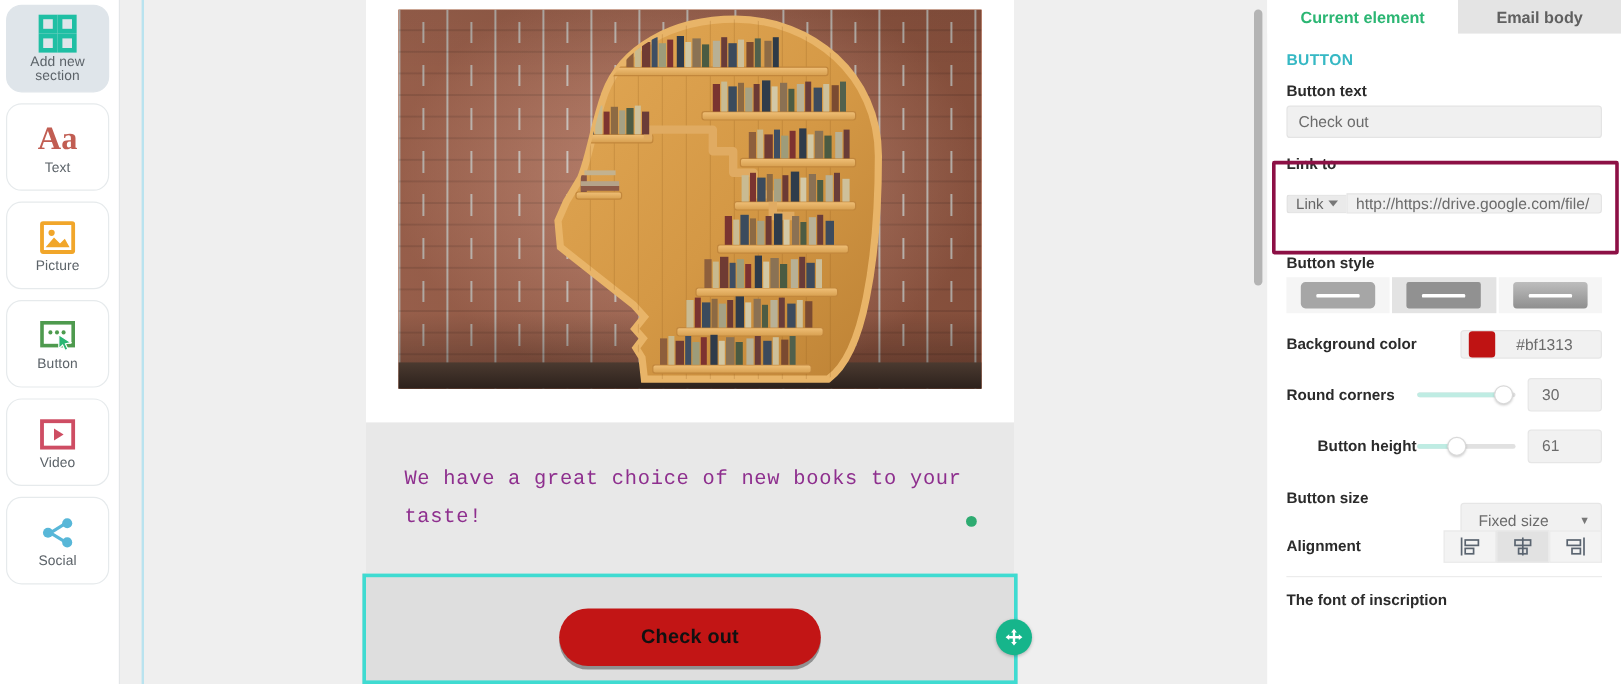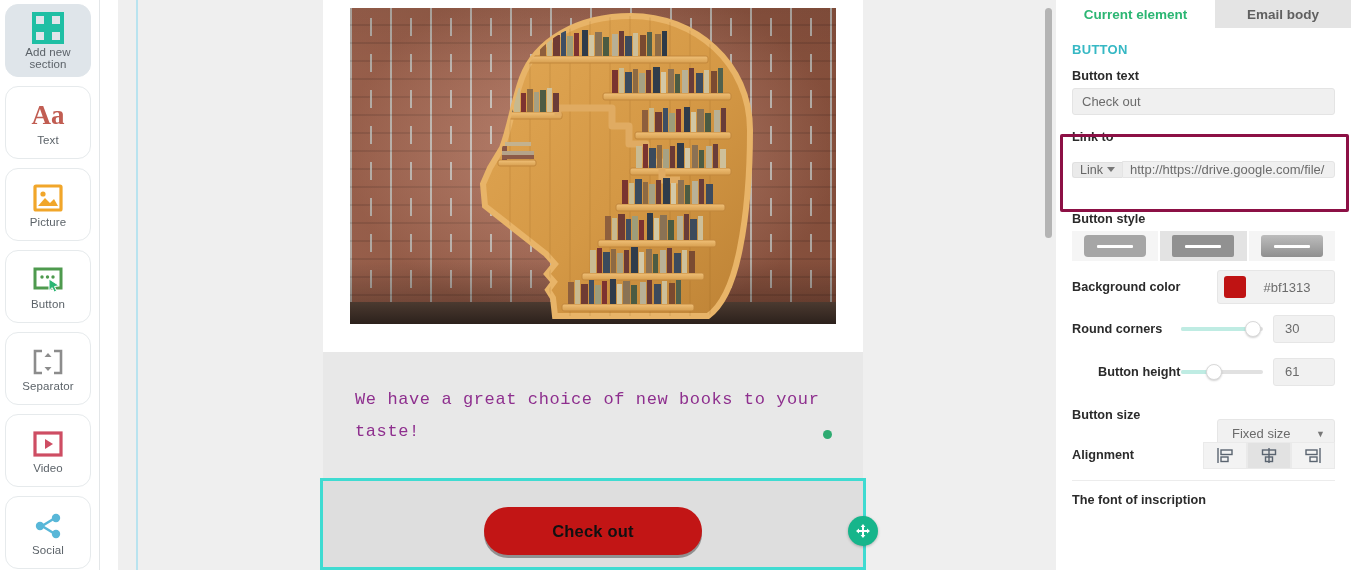--- a/index.html
+++ b/index.html
@@ -30,21 +30,21 @@
   .tool-item.active { background: #dfe5ea; border-color: #dfe5ea; }
   .tool-ico { height: 34px; display:flex; align-items:center; justify-content:center; margin-bottom:1px; }
   .tool-label {
     font-size: 11.5px; color: #5c6369; text-align: center; line-height: 12.5px;
     letter-spacing: .1px;
   }
   .tool-item.active .tool-label { color:#5c6369; }
 
   
   .canvas-wrap {
-    position:absolute; left:118px; top:0; width: 1112px; height:570px;
+    position:absolute; left:100px; top:0; width: 1112px; height:570px;
     background: #efefef; overflow:hidden;
   }
   .guide-left { position:absolute; left:18px; top:0; width:2px; height:570px; background:#b9e3ef; }
 
   .email-canvas {
     position:absolute; left:205px; top:0; width:540px; height:570px;
     background:#ffffff;
   }
 
   
@@ -169,21 +169,21 @@
   .sw-1 { background:#a6a6a6; border-radius:4px; }
   .sw-2 { background:#919191; border-radius:2px; }
   .sw-3 { background:linear-gradient(180deg,#bdbdbd,#8f8f8f); border-radius:3px; }
   .sw-bar { width:36px; height:3px; background:#fff; border-radius:1px; }
 
   .prop-row { display:flex; align-items:center; height:40px; }
   .prop-name { width:145px; font-size:12.7px; font-weight:bold; color:#2b2b2b; }
   .prop-ctl { flex:1; display:flex; align-items:center; gap:10px; }
 
   .color-field {
-    flex:1; height:34px; background:#f1f1f1; border:1px solid #e6e6e6; border-radius:3px;
+    flex:1; height:24px; background:#f1f1f1; border:1px solid #e6e6e6; border-radius:3px;
     display:flex; align-items:center; padding:0 6px; cursor:pointer;
   }
   .color-chip { width:22px; height:22px; border-radius:3px; background:#bf1313; }
   .color-val { flex:1; text-align:center; font-size:13px; color:#6b6b6b; }
 
   .slider { position:relative; width:82px; height:22px; display:flex; align-items:center; cursor:pointer; }
   .slider-track { position:absolute; left:0; right:0; height:4px; border-radius:2px; background:#e1e1e1; }
   .slider-fill { position:absolute; left:0; height:4px; border-radius:2px; background:#bfece3; }
   .slider-knob {
     position:absolute; width:16px; height:16px; border-radius:50%;
@@ -252,31 +252,20 @@
           <rect x="2" y="3" width="26" height="19" fill="none" stroke="#4e9a4e" stroke-width="3"></rect>
           <circle cx="9" cy="11" r="1.7" fill="#4e9a4e"></circle>
           <circle cx="14.5" cy="11" r="1.7" fill="#4e9a4e"></circle>
           <circle cx="20" cy="11" r="1.7" fill="#4e9a4e"></circle>
           <path d="M16 13 L26 19.5 L21.5 20.6 L23.6 25 L21.2 26 L19.2 21.6 L16 24.6 Z" fill="#2bb673" stroke="#fff" stroke-width="1"></path>
         </svg>
       </div>
       <div class="tool-label">Button</div>
     </div>
 
-    <div class="tool-item">
-      <div class="tool-ico">
-        <svg width="32" height="26" viewBox="0 0 32 26">
-          <path d="M10 2 H3 V24 H10" fill="none" stroke="#8c8c8c" stroke-width="2.6"></path>
-          <path d="M22 2 H29 V24 H22" fill="none" stroke="#8c8c8c" stroke-width="2.6"></path>
-          <path d="M16 4 L19.5 8 H12.5 Z" fill="#8c8c8c"></path>
-          <path d="M16 22 L19.5 18 H12.5 Z" fill="#8c8c8c"></path>
-        </svg>
-      </div>
-      <div class="tool-label">Separator</div>
-    </div>
 
     <div class="tool-item">
       <div class="tool-ico">
         <svg width="30" height="26" viewBox="0 0 30 26">
           <rect x="2" y="2" width="26" height="22" fill="none" stroke="#ce4d63" stroke-width="3.2"></rect>
           <path d="M12 8 L20 13 L12 18 Z" fill="#ce4d63"></path>
         </svg>
       </div>
       <div class="tool-label">Video</div>
     </div>

